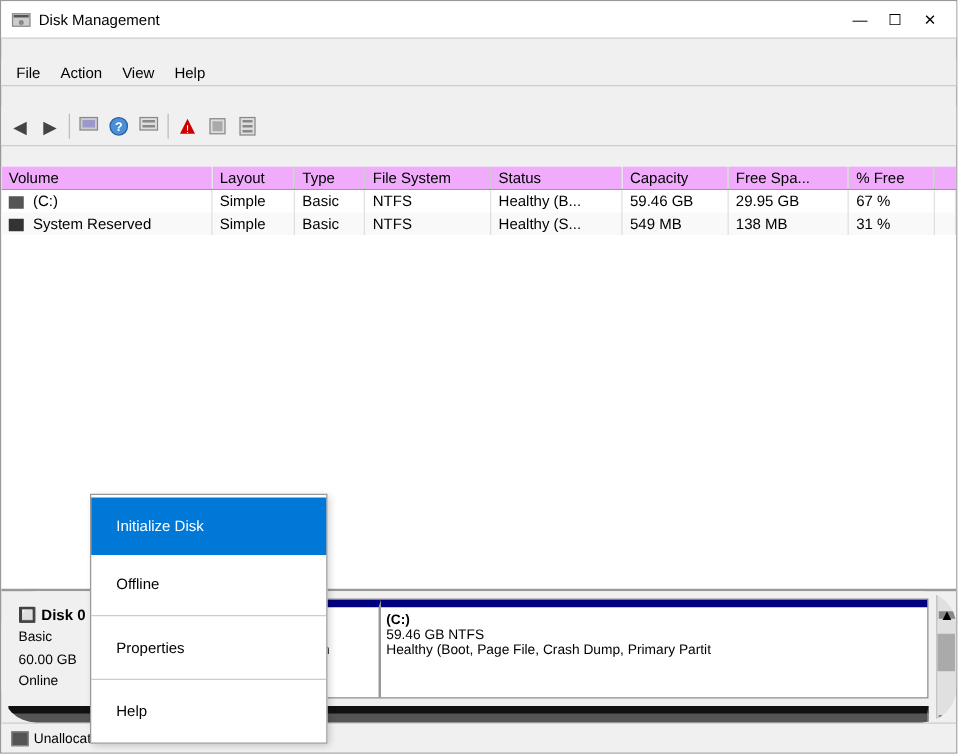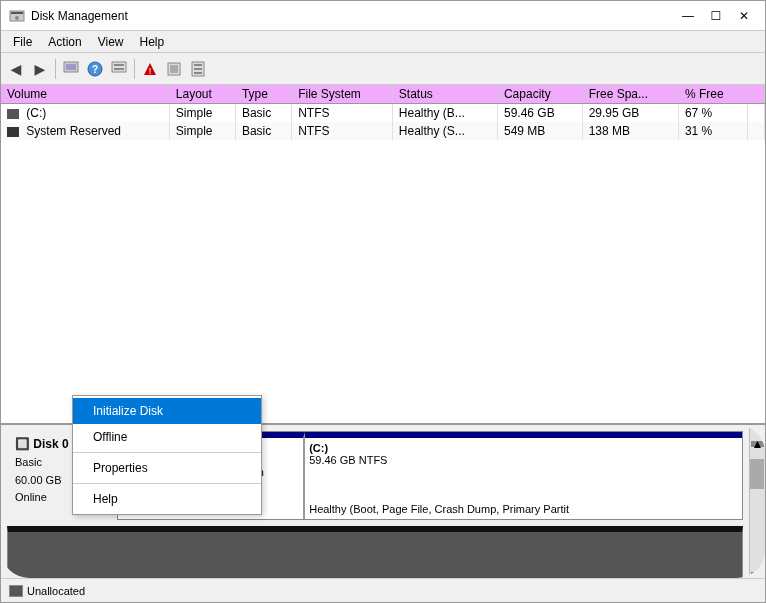--- a/index.html
+++ b/index.html
@@ -1,19 +1,19 @@
 <!DOCTYPE html>
 <html><head>
   <meta charset="utf-8">
   <style>
     * { margin: 0; padding: 0; box-sizing: border-box; }
     body { font-family: 'Segoe UI', Tahoma, sans-serif; font-size: 12px; background: #f0f0f0; width: 766px; height: 603px; overflow: hidden; }
 
     
-    .window { width: 766px; height: 603px; background: #f0f0f0; border: 1px solid #999; display: flex; flex-direction: column; }
+    .window { width: 766px; height: 603px; background: #f0f0f0; border: 1px solid #999; display: flex; flex-direction: column; gap: 16px; }
     .title-bar { background: #fff; display: flex; align-items: center; padding: 4px 8px; border-bottom: 1px solid #ccc; height: 30px; justify-content: space-between; }
     .title-bar-left { display: flex; align-items: center; gap: 6px; }
     .title-bar-icon { width: 16px; height: 16px; background: #444; display: inline-block; }
     .title-bar-title { font-size: 12px; color: #000; }
     .title-bar-controls { display: flex; gap: 2px; }
     .tb-btn { width: 26px; height: 20px; border: none; background: transparent; cursor: pointer; font-size: 12px; display: flex; align-items: center; justify-content: center; }
 
     
     .menu-bar { background: #f0f0f0; display: flex; padding: 2px 4px; border-bottom: 1px solid #ccc; height: 22px; }
     .menu-item { padding: 2px 8px; cursor: pointer; font-size: 12px; }
@@ -35,21 +35,21 @@
     .vol-icon { display: inline-block; width: 12px; height: 10px; background: #333; margin-right: 4px; vertical-align: middle; }
     .vol-icon-c { background: #555; }
 
     
     .disk-row { display: flex; align-items: stretch; margin-bottom: 6px; min-height: 80px; }
     .disk-label { width: 110px; flex-shrink: 0; padding: 4px 8px; font-size: 11px; line-height: 1.6; }
     .disk-label .disk-name { font-weight: bold; font-size: 12px; }
 
     
     .context-menu { position: absolute; left: 72px; top: 395px; background: #fff; border: 1px solid #999; box-shadow: 2px 2px 6px rgba(0,0,0,0.2); z-index: 100; width: 190px; padding: 2px 0; }
-    .ctx-item { padding: 6px 20px; font-size: 12px; cursor: pointer; }
+    .ctx-item { padding: 16px 20px; font-size: 12px; cursor: pointer; }
     .ctx-item.highlighted { background: #0078d7; color: #fff; }
     .ctx-separator { height: 1px; background: #ccc; margin: 2px 0; }
 
     
     .legend-bar { background: #f0f0f0; border-top: 1px solid #ccc; padding: 2px 8px; display: flex; align-items: center; gap: 16px; font-size: 11px; height: 24px; }
     .legend-item { display: flex; align-items: center; gap: 4px; }
     .legend-box { width: 14px; height: 12px; border: 1px solid #888; }
     .legend-box.unalloc { background: #555; }
   </style>
 </head>
@@ -192,21 +192,21 @@
 
             <div style="width:30%; border-right:2px solid #999; display:flex; flex-direction:column; padding:4px; border-top:6px solid #000080; overflow:hidden;">
               <div style="font-weight:bold; font-size:11px;">System Reserved</div>
               <div style="font-size:11px;">549 MB NTFS</div>
               <div style="font-size:11px;">Healthy (System, Active, Prin</div>
             </div>
 
             <div style="flex:1; display:flex; flex-direction:column; padding:4px; border-top:6px solid #000080; overflow:hidden;">
               <div style="font-weight:bold; font-size:11px;">(C:)</div>
               <div style="font-size:11px;">59.46 GB NTFS</div>
-              <div style="font-size:11px;margin-top:37px;">Healthy (Boot, Page File, Crash Dump, Primary Partit</div>
+              <div style="font-size:11px;">Healthy (Boot, Page File, Crash Dump, Primary Partit</div>
             </div>
           </div>
         </div>
 
         <div class="disk-row">
           <div style="flex:1; display:flex; border:1px solid #888; background:#555; min-height:75px; border-top:6px solid #111;">
           </div>
         </div>
 
       </div>

